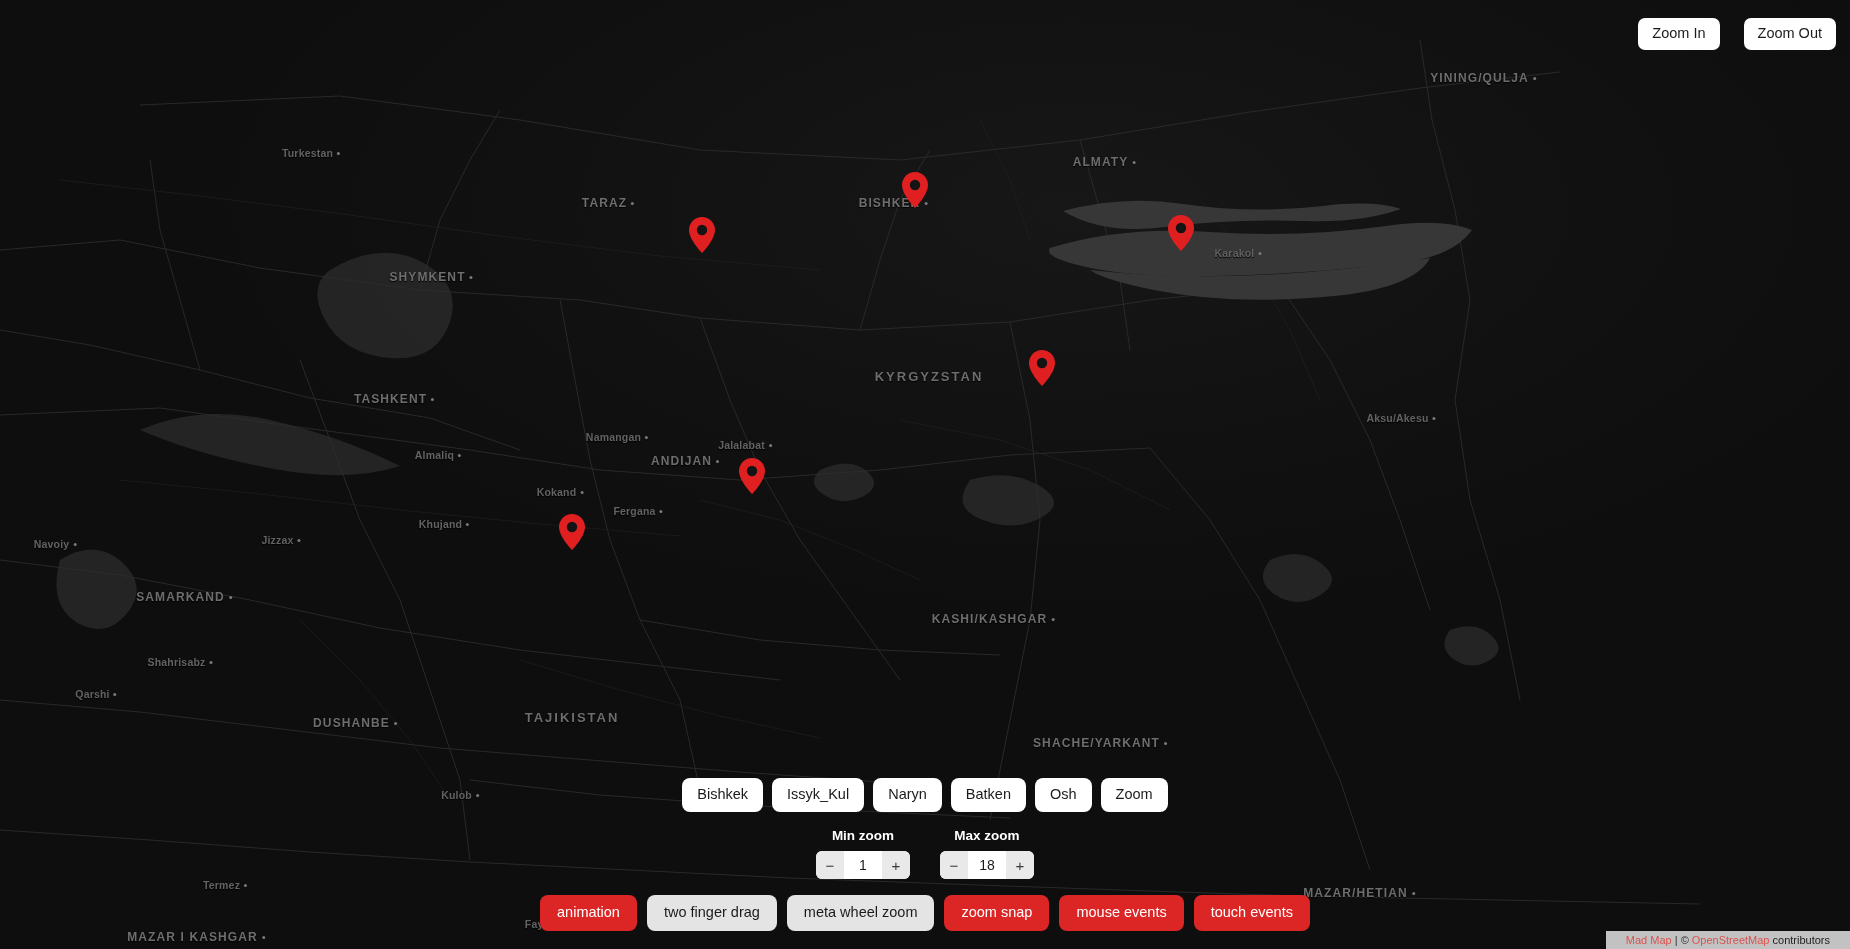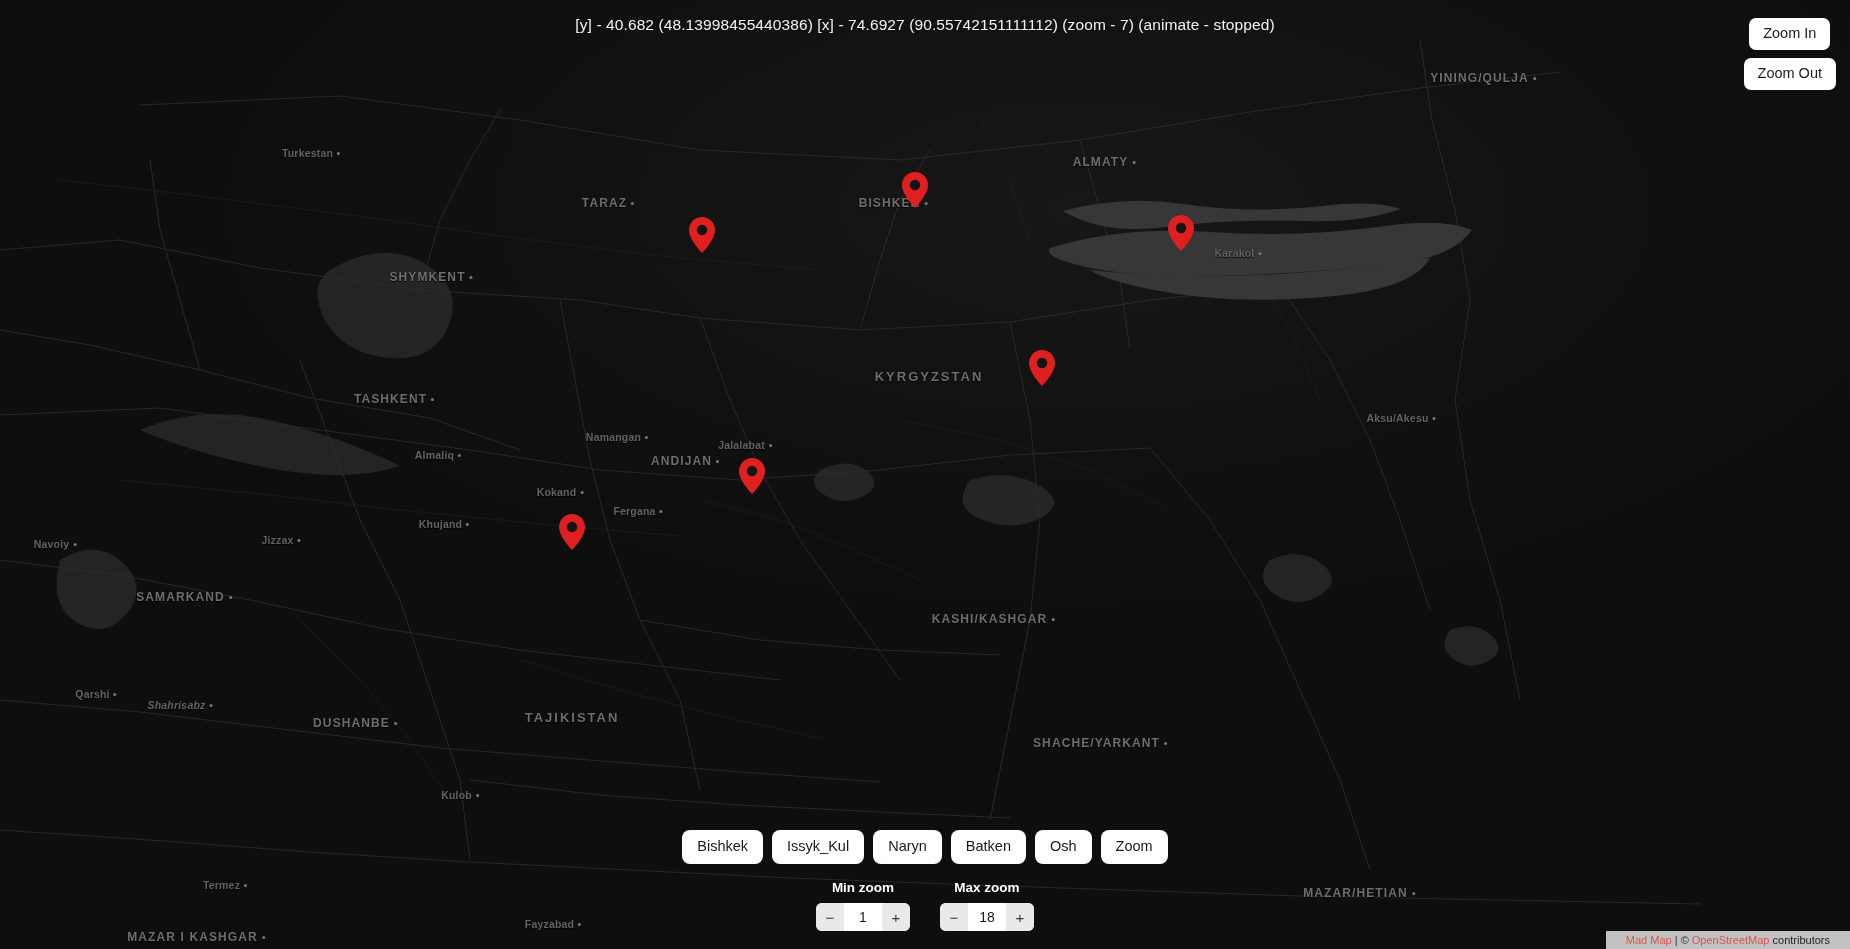--- a/index.html
+++ b/index.html
@@ -88,23 +88,23 @@
     letter-spacing: .1px;
     pointer-events: none;
   }
 
   
   #zoom-controls {
     position: absolute;
     top: 18px;
     right: 14px;
     display: flex;
-    flex-direction: column;
-    gap: 8px;
-    align-items: center;
+    flex-direction: row;
+    gap: 24px;
+    align-items: flex-start;
   }
   .pill-btn {
     background: #ffffff;
     color: #1b1b1b;
     border: none;
     border-radius: 7px;
     font-family: "Liberation Sans", sans-serif;
     font-size: 14.5px;
     padding: 8px 14px;
     cursor: pointer;
@@ -300,21 +300,21 @@
         <div class="map-label minor" style="left: 745px; top: 445px;"><span>Jalalabat</span><span class="dot"></span></div>
         <div class="map-label minor" style="left: 438px; top: 455px;"><span>Almaliq</span><span class="dot"></span></div>
         <div class="map-label major" style="left: 685px; top: 461px;"><span>ANDIJAN</span><span class="dot"></span></div>
         <div class="map-label minor" style="left: 560px; top: 492px;"><span>Kokand</span><span class="dot"></span></div>
         <div class="map-label minor" style="left: 638px; top: 511px; text-align: center;"><span>Fergana</span><span class="dot"></span></div>
         <div class="map-label minor" style="left: 444px; top: 524px;"><span>Khujand</span><span class="dot"></span></div>
         <div class="map-label minor" style="left: 281px; top: 540px;"><span>Jizzax</span><span class="dot"></span></div>
         <div class="map-label minor" style="left: 55px; top: 544px;"><span>Navoiy</span><span class="dot"></span></div>
         <div class="map-label major" style="left: 993px; top: 619px;"><span>KASHI/KASHGAR</span><span class="dot"></span></div>
         <div class="map-label major" style="left: 184px; top: 597px;"><span>SAMARKAND</span><span class="dot"></span></div>
-        <div class="map-label minor" style="left: 180px; top: 705px; font-style: italic;"><span>Shahrisabz</span><span class="dot"></span></div>
+        <div class="map-label minor" style="left: 180px; top: 662px;"><span>Shahrisabz</span><span class="dot"></span></div>
         <div class="map-label minor" style="left: 96px; top: 694px;"><span>Qarshi</span><span class="dot"></span></div>
         <div class="map-label major" style="left: 355px; top: 723px;"><span>DUSHANBE</span><span class="dot"></span></div>
         <div class="map-label country" style="left: 572px; top: 717px;"><span>TAJIKISTAN</span></div>
         <div class="map-label major" style="left: 1100px; top: 743px;"><span>SHACHE/YARKANT</span><span class="dot"></span></div>
         <div class="map-label minor" style="left: 460px; top: 795px;"><span>Kulob</span><span class="dot"></span></div>
         <div class="map-label major" style="left: 1359px; top: 893px;"><span>MAZAR/HETIAN</span><span class="dot"></span></div>
         <div class="map-label minor" style="left: 225px; top: 885px;"><span>Termez</span><span class="dot"></span></div>
         <div class="map-label minor" style="left: 553px; top: 924px;"><span>Fayzabad</span><span class="dot"></span></div>
         <div class="map-label minor" style="left: 381px; top: 957px;"><span>Kunduz</span><span class="dot"></span></div>
         <div class="map-label major" style="left: 196px; top: 937px;"><span>MAZAR I KASHGAR</span><span class="dot"></span></div>
@@ -353,21 +353,20 @@
         </div>
         <div class="marker" style="left: 572px; top: 550px;">
           <svg viewBox="0 0 26 36">
             <path d="M13 0 C5.8 0 0 5.8 0 13 C0 22.8 13 36 13 36 C13 36 26 22.8 26 13 C26 5.8 20.2 0 13 0 Z" fill="#e02020"></path>
             <circle cx="13" cy="13" r="5.2" fill="#141414"></circle>
           </svg>
         </div>
       </div>
   </div>
 
-  <div id="status-bar">[y] - 40.682 (48.13998455440386) [x] - 74.6927 (90.55742151111112) (zoom - 7) (animate - stopped)</div>
 
   <div id="zoom-controls">
     <button class="pill-btn">Zoom In</button>
     <button class="pill-btn">Zoom Out</button>
   </div>
 
   <div id="controls-panel">
 
     <div id="city-row">
         <button class="city-btn">Bishkek</button>
@@ -393,19 +392,27 @@
         <div class="stepper-label">Max zoom</div>
         <div class="stepper">
           <button>−</button>
           <div class="value">18</div>
           <button>+</button>
         </div>
       </div>
 
     </div>
 
+    <div id="toggle-row">
+        <button class="toggle-btn on">animation</button>
+        <button class="toggle-btn off">two finger drag</button>
+        <button class="toggle-btn off">meta wheel zoom</button>
+        <button class="toggle-btn on">zoom snap</button>
+        <button class="toggle-btn on">mouse events</button>
+        <button class="toggle-btn on">touch events</button>
+      </div>
   </div>
 
   <div id="attribution">
     <a href="#">Mad Map</a><span class="sep"> | © </span><a href="#">OpenStreetMap</a><span> contributors</span>
   </div>
 
 </div>
 
 </body></html>

